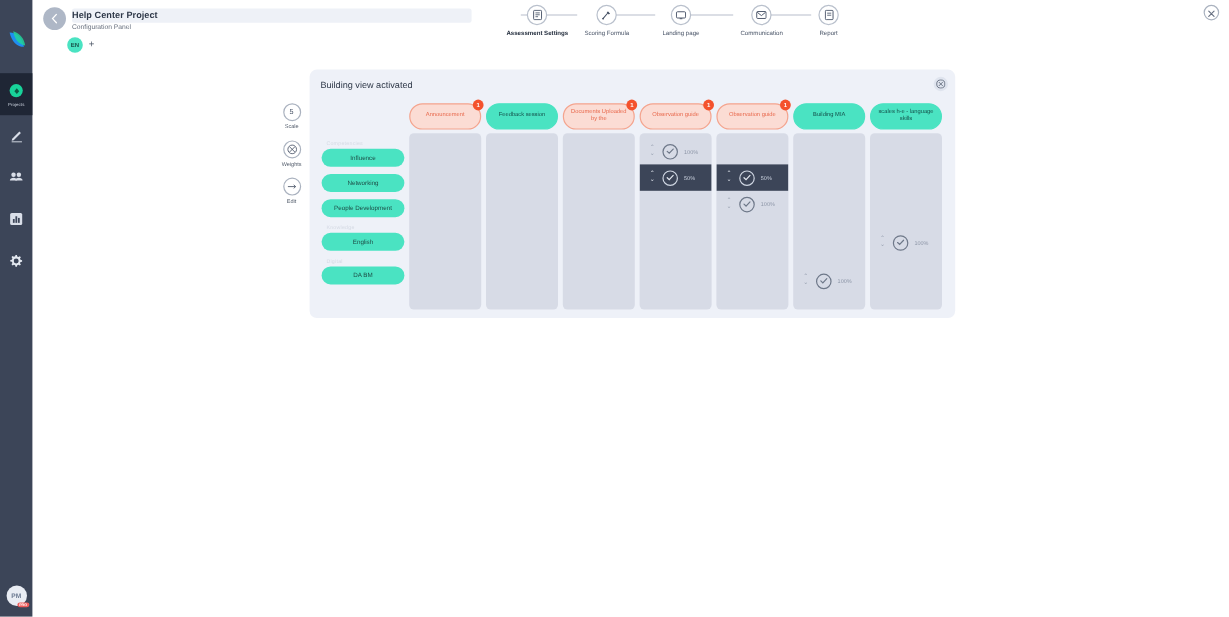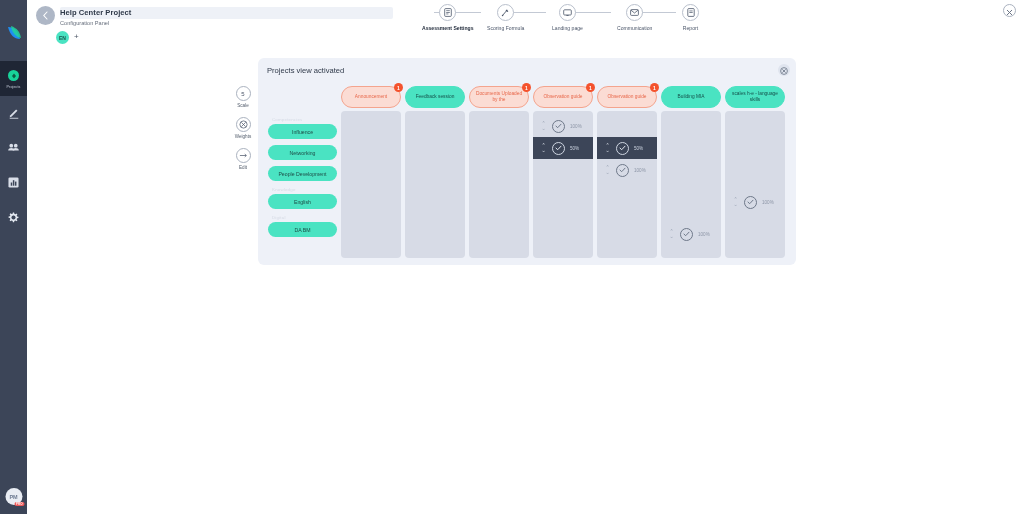--- a/index.html
+++ b/index.html
@@ -351,21 +351,21 @@
       <span>FPP</span>
       <span style="margin-left:1.5px">
         <svg width="5" height="4" viewBox="0 0 5 4">
             <path d="M.6 1 L2.5 3 L4.4 1" stroke="#3b4455" stroke-width=".7" fill="none"></path>
           </svg>
       </span>
     </div>
   </div>
 
   <div class="panel">
-    <div class="panel-title">Projects view activated</div>
+    <div class="panel-title">Building view activated</div>
     <div class="panel-close">
       <span>
         <svg width="8" height="8" viewBox="0 0 8 8">
           <circle cx="4" cy="4" r="3.4" fill="none" stroke="#6a7384" stroke-width=".8"></circle>
           <path d="M2.6 2.6 L5.4 5.4 M5.4 2.6 L2.6 5.4" stroke="#6a7384" stroke-width=".8" stroke-linecap="round"></path>
         </svg>
       </span>
     </div>
 
     <div class="comp-col">

